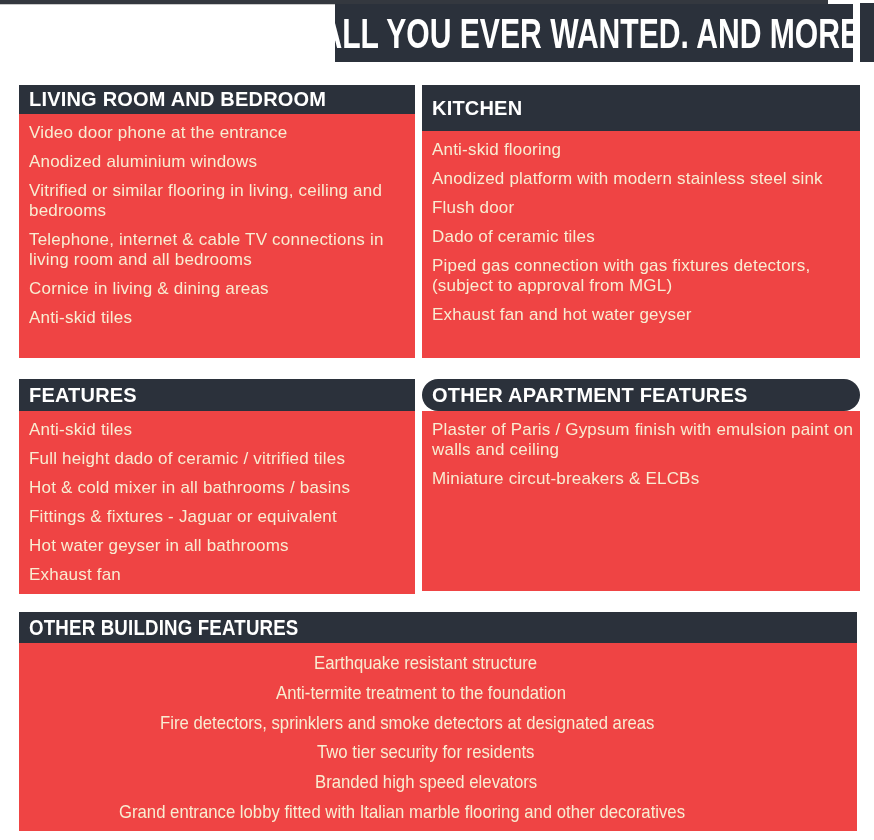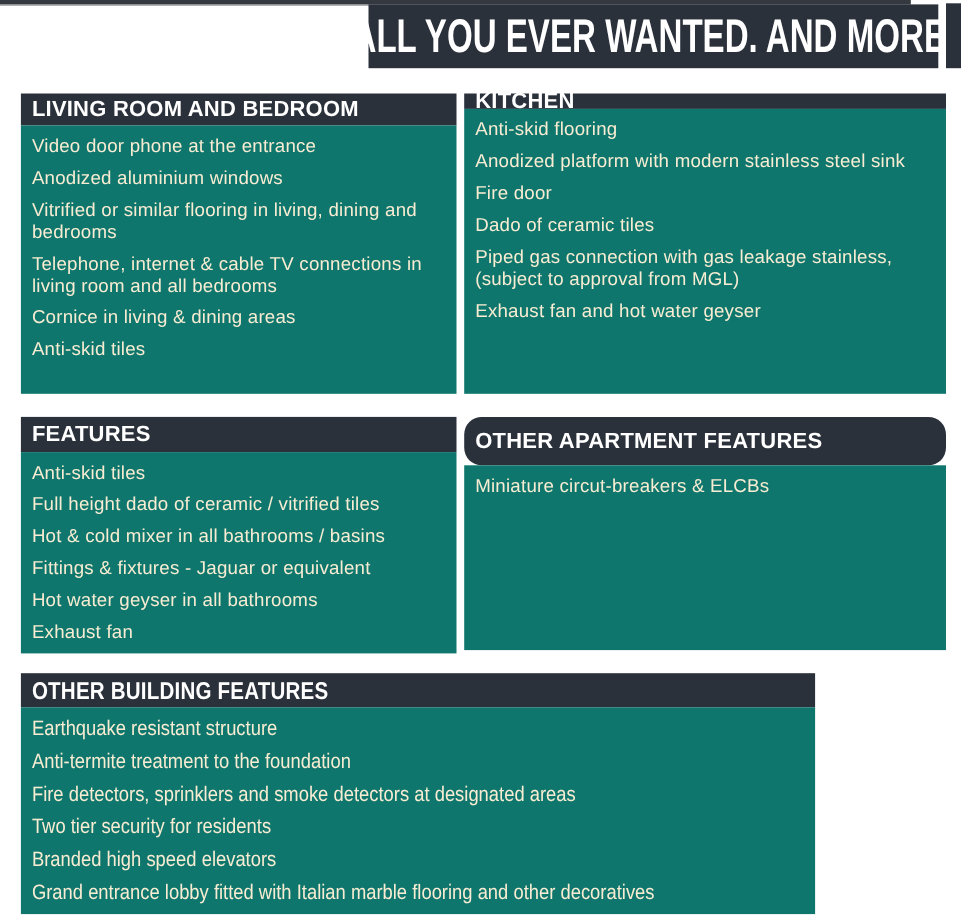--- a/index.html
+++ b/index.html
@@ -61,21 +61,21 @@
     letter-spacing: 0.2px;
     white-space: nowrap;
   }
   .panel-title.cond {
     display: inline-block;
     font-size: 22px;
     transform: scaleX(0.85);
     transform-origin: left center;
   }
   .panel-body {
-    background: #0f766e;
+    background: #ef4444;
     flex: 1 1 auto;
     padding: 9px 4px 0 10px;
   }
   .feature-list {
     list-style: none;
     margin: 0;
     padding: 0;
   }
   .feature-item {
     color: #f8edd2;
@@ -106,39 +106,39 @@
   <div class="corner-block"></div>
 
   <div class="panel" style="left:19px; top:85px; width:396px; height:273px;">
     <div class="panel-header" style="height:29px;">
       <span class="panel-title">LIVING ROOM AND BEDROOM</span>
     </div>
     <div class="panel-body">
       <ul class="feature-list">
         <li class="feature-item"><span>Video door phone at the entrance</span></li>
         <li class="feature-item"><span>Anodized aluminium windows</span></li>
-        <li class="feature-item"><span>Vitrified or similar flooring in living, dining and bedrooms</span></li>
+        <li class="feature-item"><span>Vitrified or similar flooring in living, ceiling and bedrooms</span></li>
         <li class="feature-item"><span>Telephone, internet &amp; cable TV connections in living room and all bedrooms</span></li>
         <li class="feature-item"><span>Cornice in living &amp; dining areas</span></li>
         <li class="feature-item"><span>Anti-skid tiles</span></li>
       </ul>
     </div>
   </div>
 
   <div class="panel" style="left:422px; top:85px; width:438px; height:273px;">
-    <div class="panel-header" style="height:14px;">
+    <div class="panel-header" style="height:46px;">
       <span class="panel-title">KITCHEN</span>
     </div>
     <div class="panel-body">
       <ul class="feature-list">
         <li class="feature-item"><span>Anti-skid flooring</span></li>
         <li class="feature-item"><span>Anodized platform with modern stainless steel sink</span></li>
-        <li class="feature-item"><span>Fire door</span></li>
+        <li class="feature-item"><span>Flush door</span></li>
         <li class="feature-item"><span>Dado of ceramic tiles</span></li>
-        <li class="feature-item"><span>Piped gas connection with gas leakage stainless, (subject to approval from MGL)</span></li>
+        <li class="feature-item"><span>Piped gas connection with gas fixtures detectors, (subject to approval from MGL)</span></li>
         <li class="feature-item"><span>Exhaust fan and hot water geyser</span></li>
       </ul>
     </div>
   </div>
 
   <div class="panel" style="left:19px; top:379px; width:396px; height:212px;">
     <div class="panel-header" style="height:32px;">
       <span class="panel-title">FEATURES</span>
     </div>
     <div class="panel-body">
@@ -147,31 +147,32 @@
         <li class="feature-item"><span>Full height dado of ceramic / vitrified tiles</span></li>
         <li class="feature-item"><span>Hot &amp; cold mixer in all bathrooms / basins</span></li>
         <li class="feature-item"><span>Fittings &amp; fixtures - Jaguar or equivalent</span></li>
         <li class="feature-item"><span>Hot water geyser in all bathrooms</span></li>
         <li class="feature-item"><span>Exhaust fan</span></li>
       </ul>
     </div>
   </div>
 
   <div class="panel" style="left:422px; top:379px; width:438px; height:212px;">
-    <div class="panel-header" style="height:44px;border-radius:16px;">
+    <div class="panel-header" style="height:32px;border-radius:16px;">
       <span class="panel-title">OTHER APARTMENT FEATURES</span>
     </div>
     <div class="panel-body">
       <ul class="feature-list">
+        <li class="feature-item"><span>Plaster of Paris / Gypsum finish with emulsion paint on walls and ceiling</span></li>
         <li class="feature-item"><span>Miniature circut-breakers &amp; ELCBs</span></li>
       </ul>
     </div>
   </div>
 
-  <div class="panel panel-building" style="left:19px; top:612px; width:722px; height:210px;">
+  <div class="panel panel-building" style="left:19px; top:612px; width:838px; height:210px;text-align:center;">
     <div class="panel-header" style="height:31px;">
       <span class="panel-title cond">OTHER BUILDING FEATURES</span>
     </div>
     <div class="panel-body">
       <ul class="feature-list">
         <li class="feature-item"><span class="cond-text">Earthquake resistant structure</span></li>
         <li class="feature-item"><span class="cond-text">Anti-termite treatment to the foundation</span></li>
         <li class="feature-item"><span class="cond-text">Fire detectors, sprinklers and smoke detectors at designated areas</span></li>
         <li class="feature-item"><span class="cond-text">Two tier security for residents</span></li>
         <li class="feature-item"><span class="cond-text">Branded high speed elevators</span></li>

